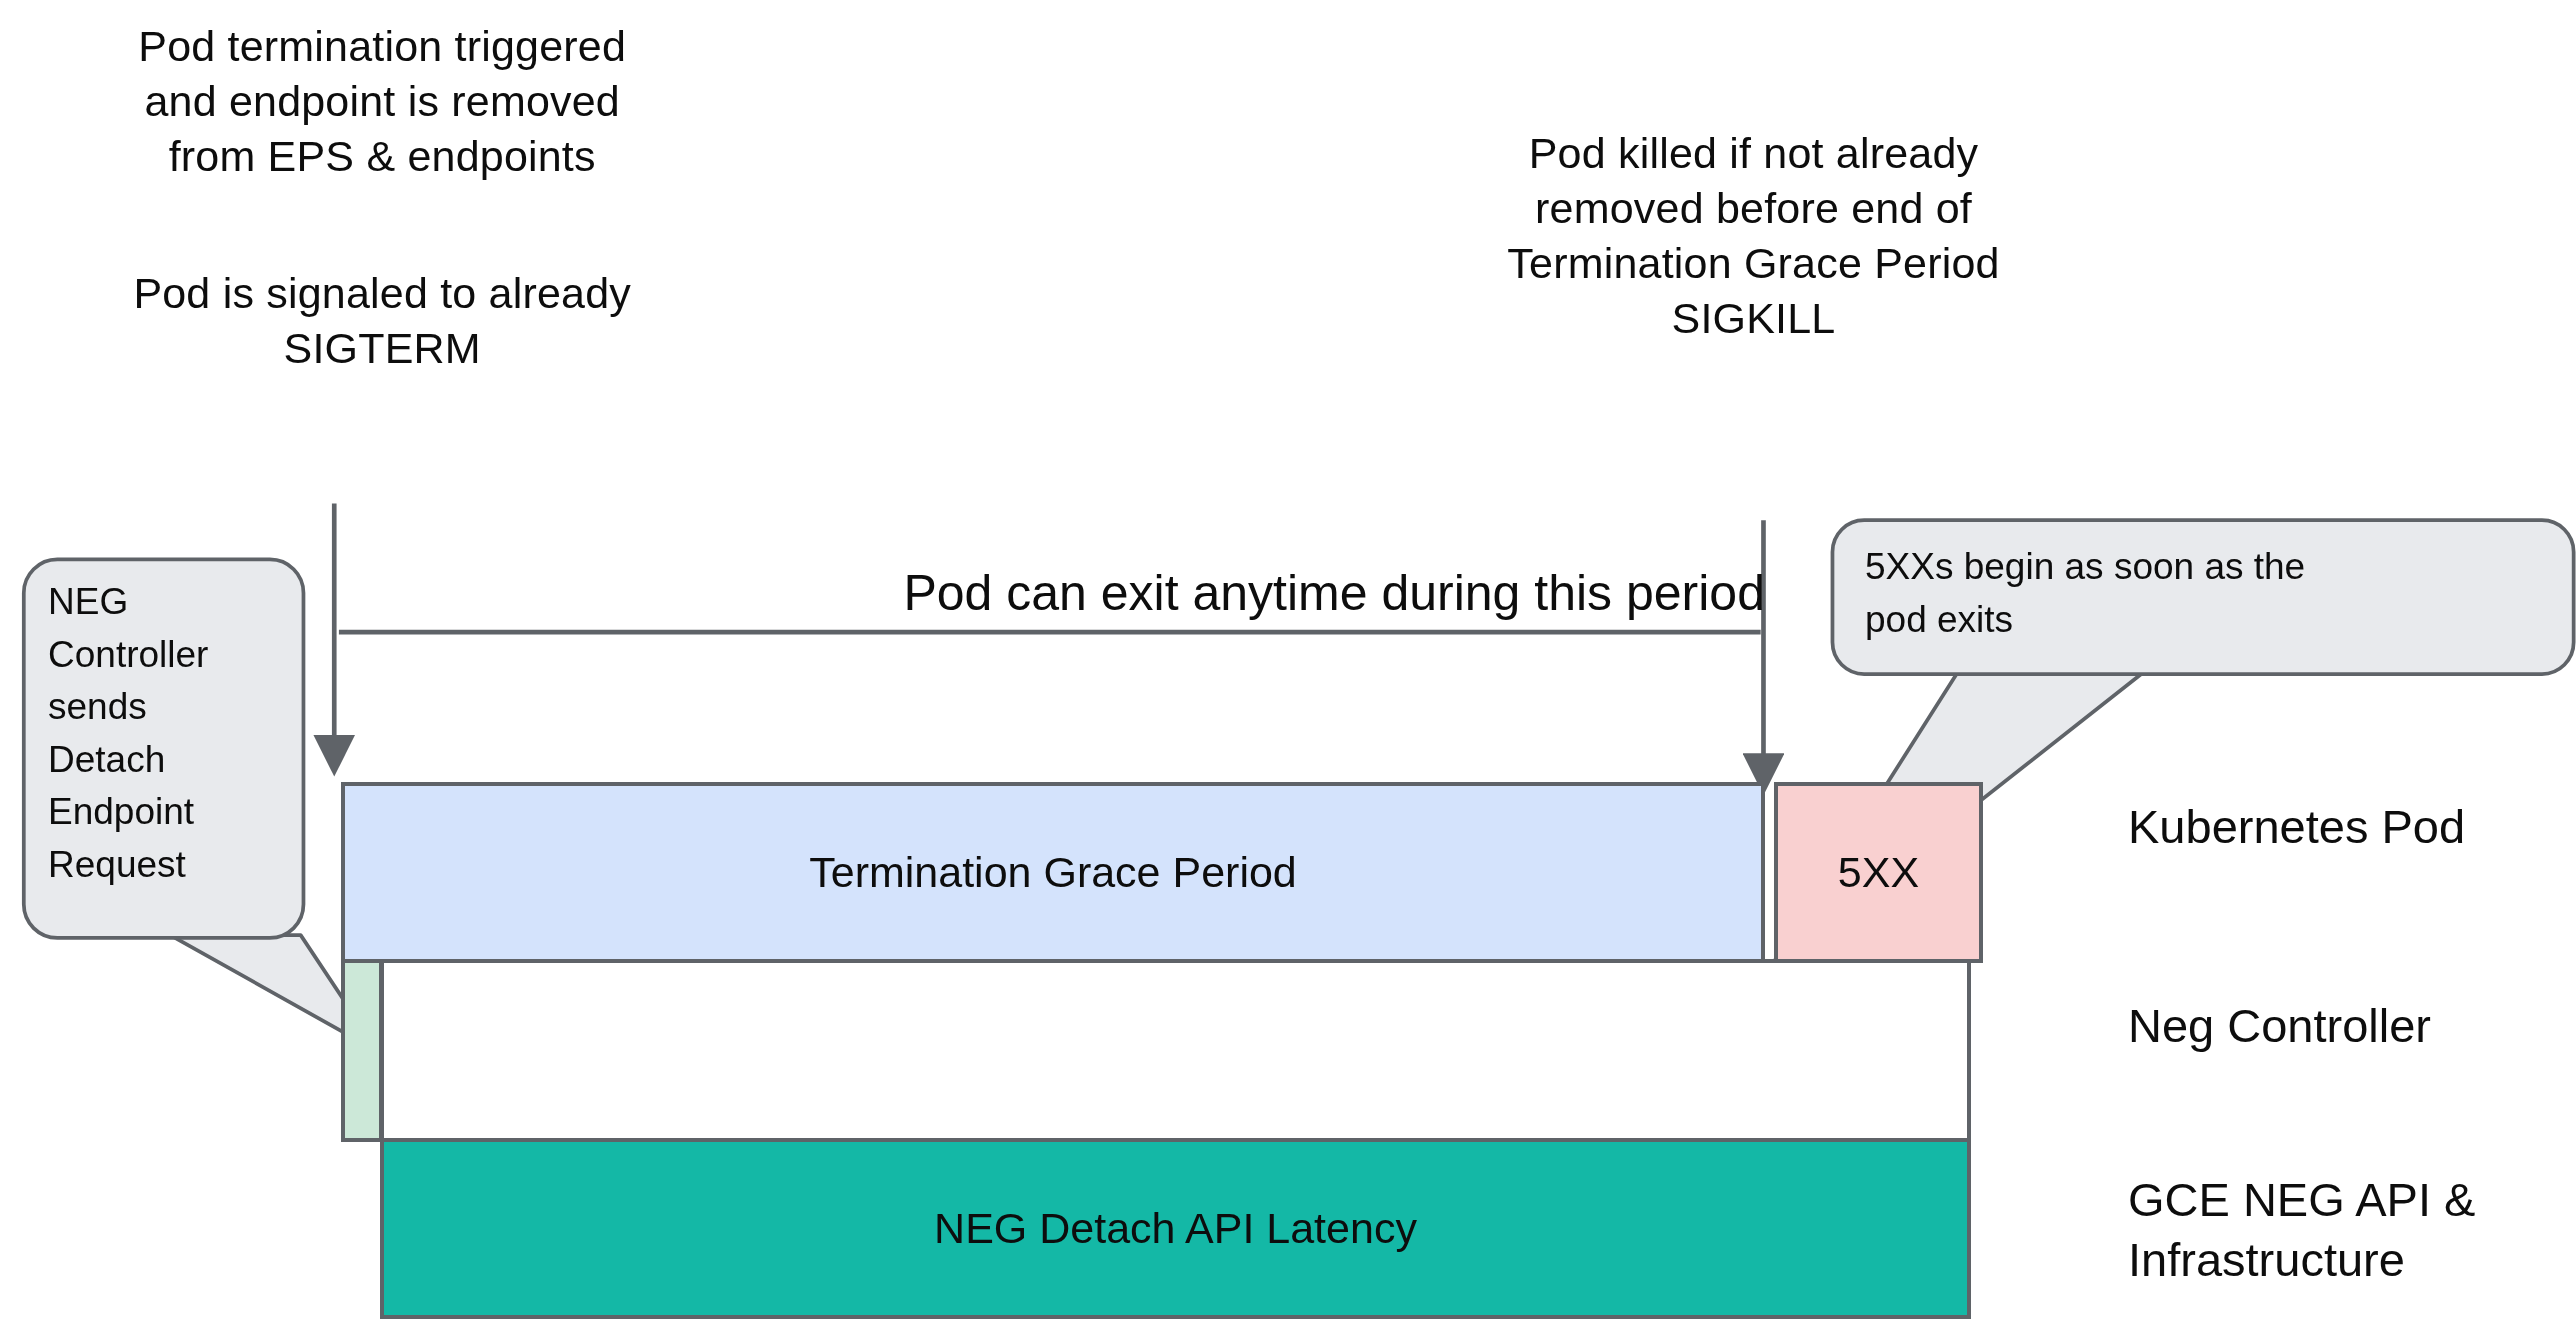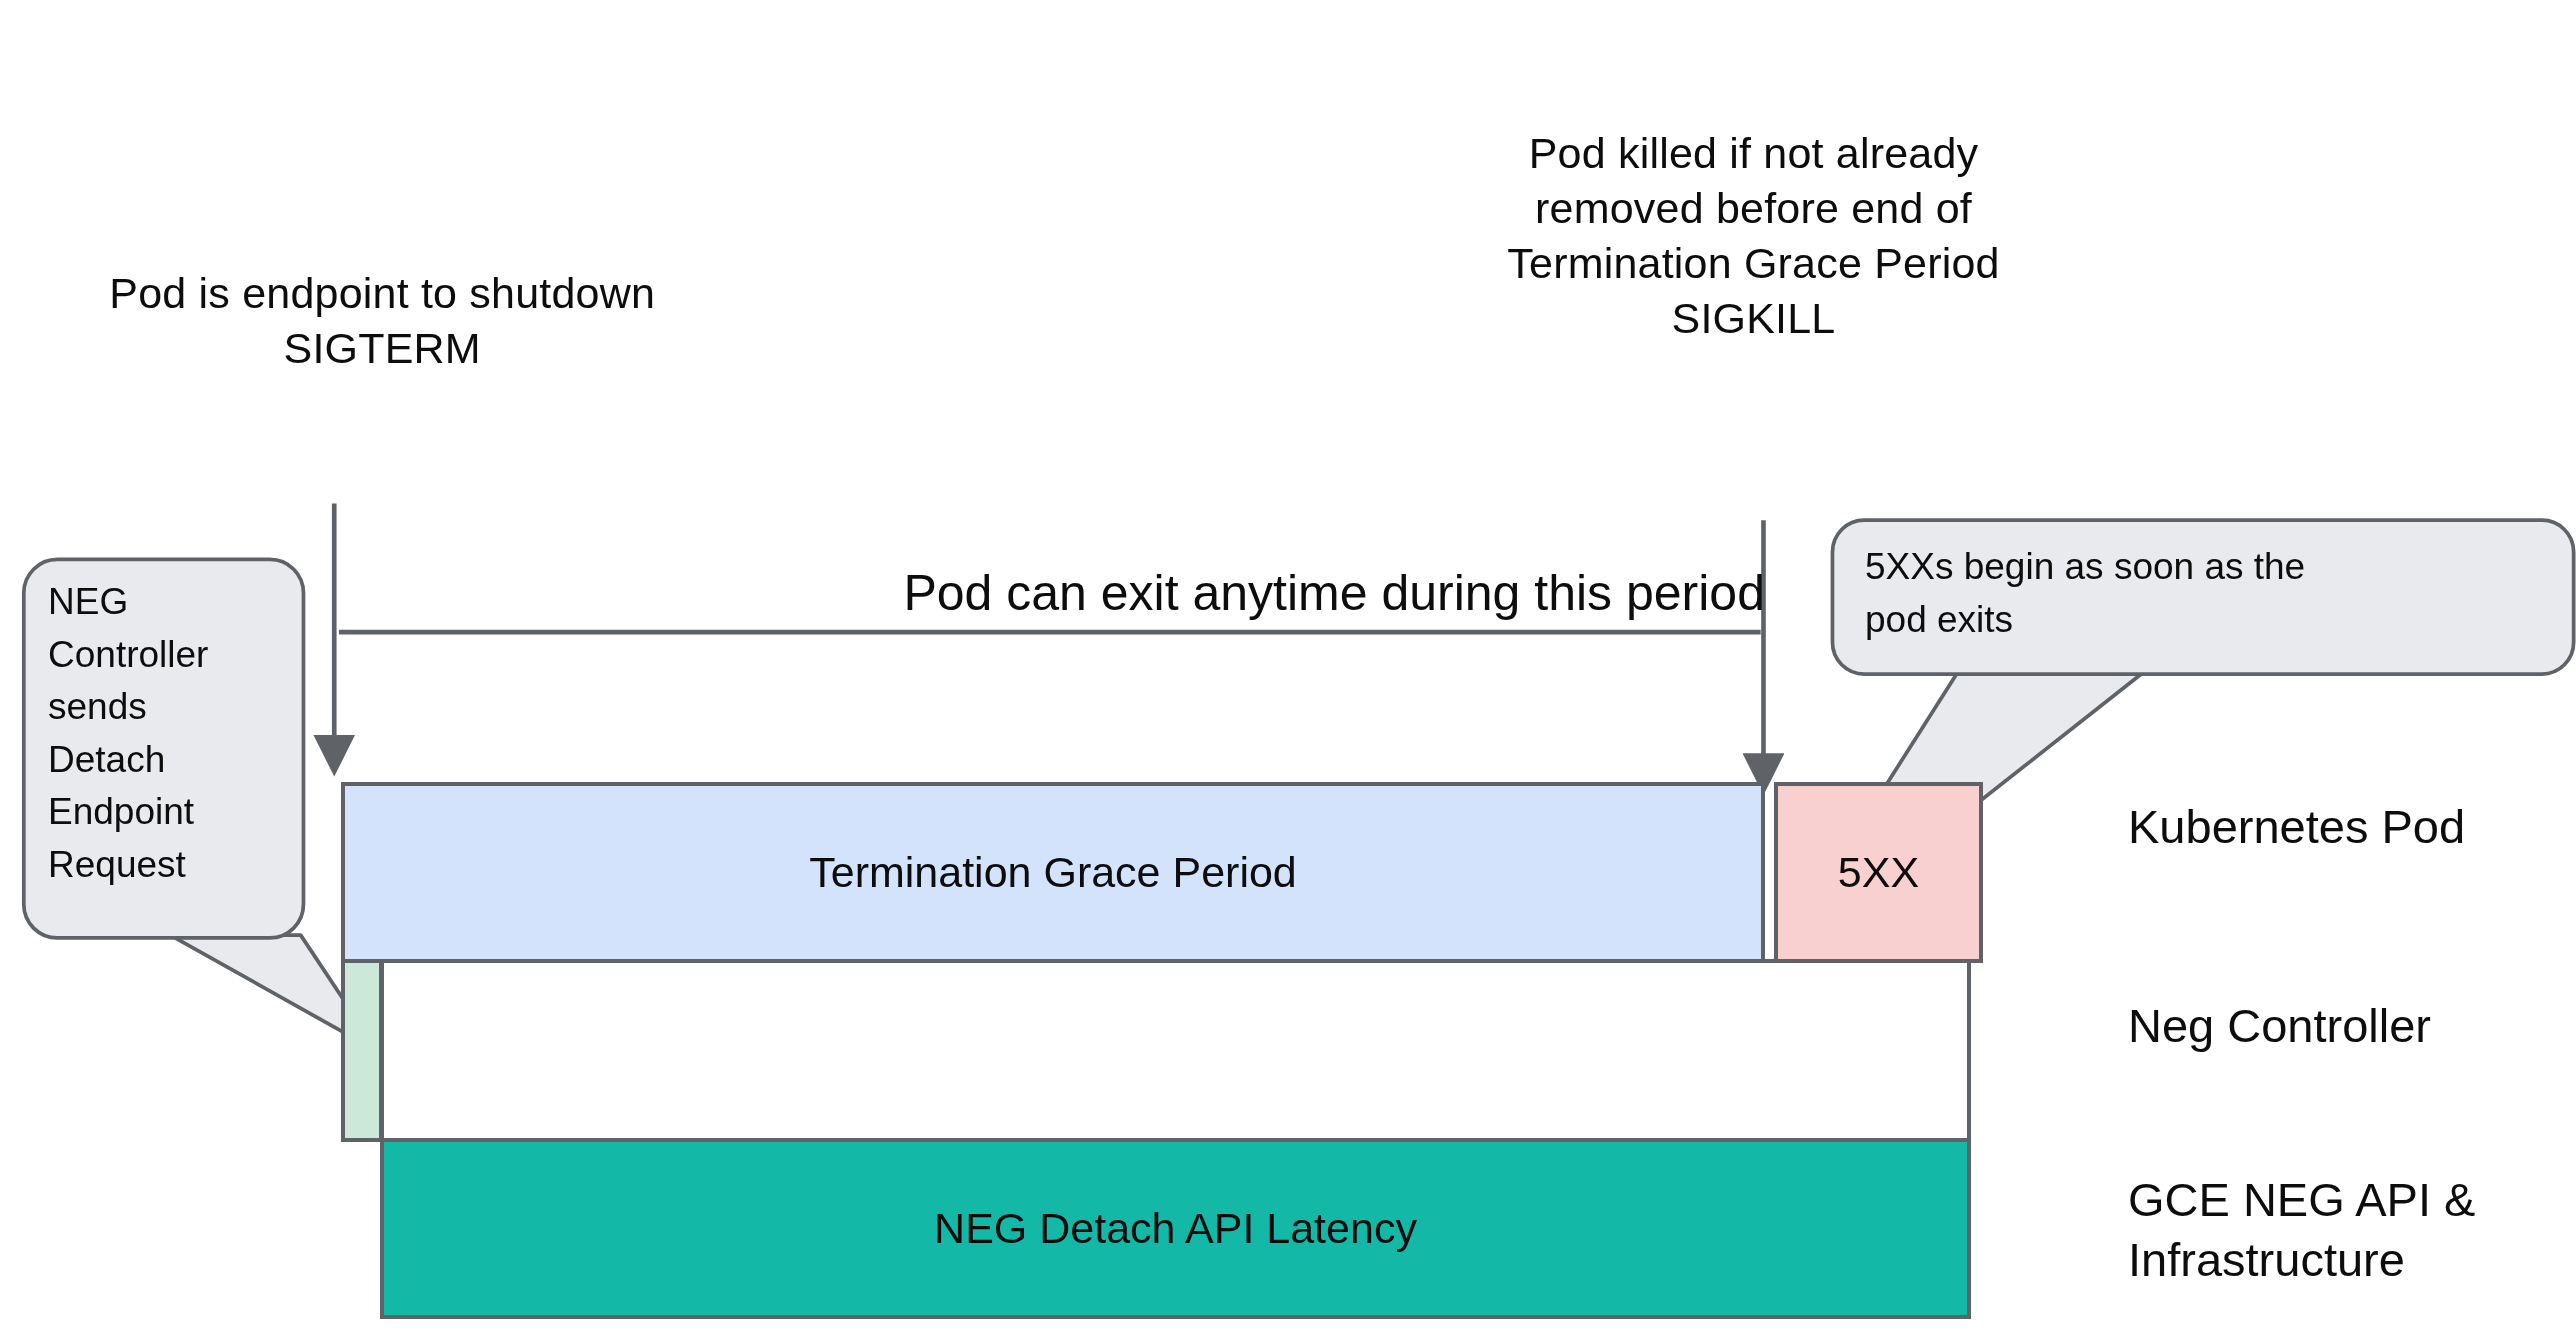--- a/index.html
+++ b/index.html
@@ -134,22 +134,25 @@
 
     <line x1="363" y1="678" x2="1888" y2="678" stroke="#5f6368" stroke-width="5"></line>
 
     <path d="M 182 1003 L 405 1128 L 322 1003 Z" fill="#e8eaed" stroke="#5f6368" stroke-width="4" stroke-linejoin="round"></path>
     <rect x="25" y="600" width="300" height="406" rx="36" ry="36" fill="#e8eaed" stroke="#5f6368" stroke-width="4"></rect>
 
     <path d="M 2100 720 L 1900 1035 L 2300 720 Z" fill="#e8eaed" stroke="#5f6368" stroke-width="4" stroke-linejoin="round"></path>
     <rect x="1965" y="558" width="795" height="165" rx="34" ry="34" fill="#e8eaed" stroke="#5f6368" stroke-width="4"></rect>
   </svg>
 
+  <div class="note" id="note-termination">Pod termination triggered
+and endpoint is removed
+from EPS &amp; endpoints</div>
 
-  <div class="note" id="note-sigterm">Pod is endpoint to shutdown
+  <div class="note" id="note-sigterm">Pod is signaled to already
 SIGTERM</div>
 
   <div class="note" id="note-sigkill">Pod killed if not already
 removed before end of
 Termination Grace Period
 SIGKILL</div>
 
   <div id="caption-pod-exit">Pod can exit anytime during this period</div>
 
   <div class="bar" id="bar-tgp">

